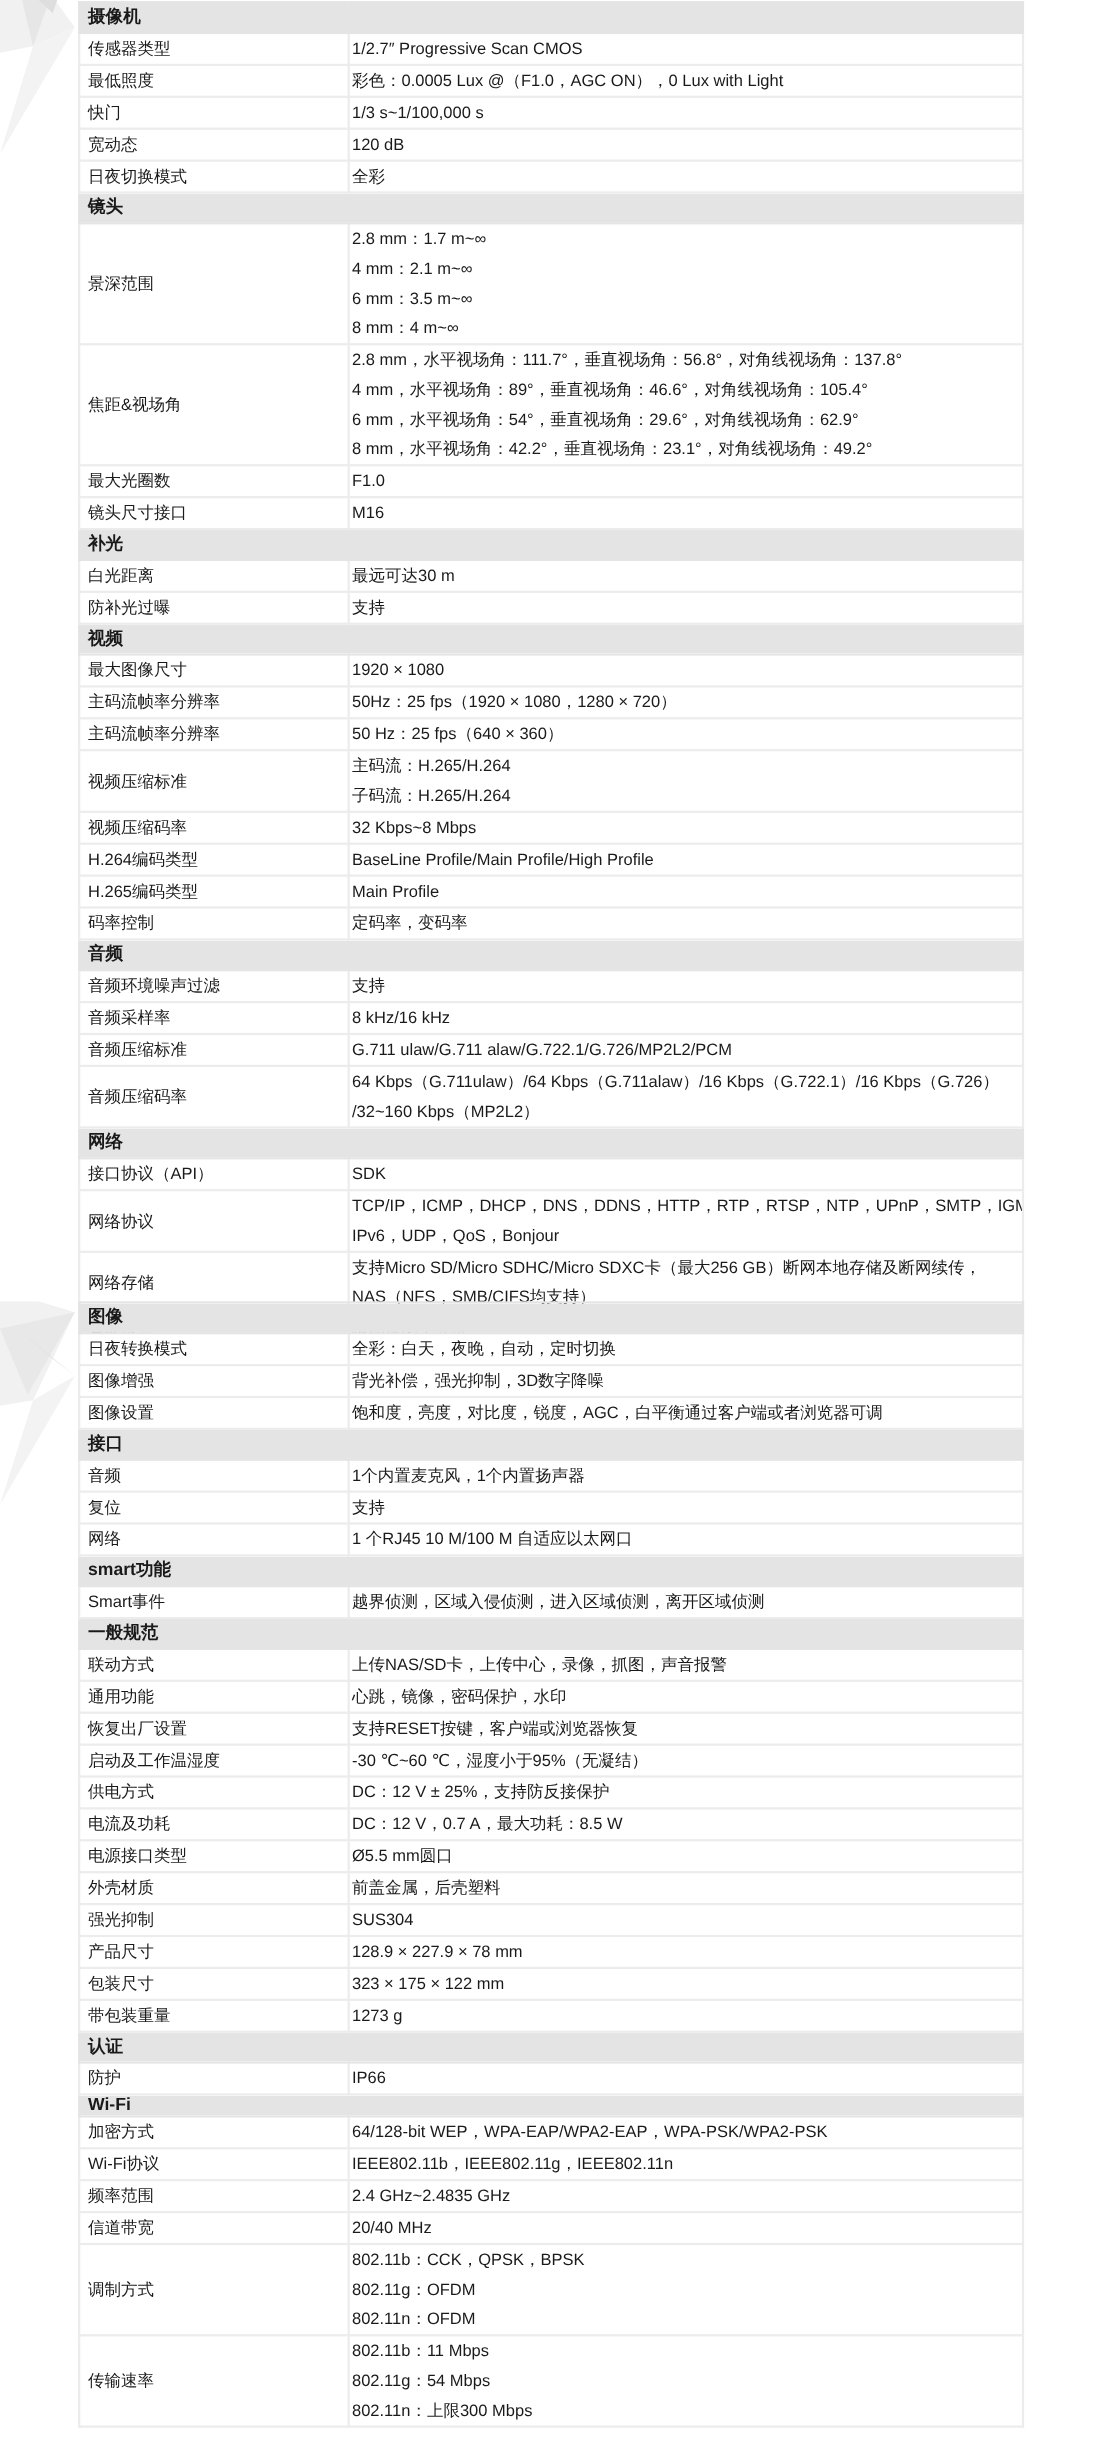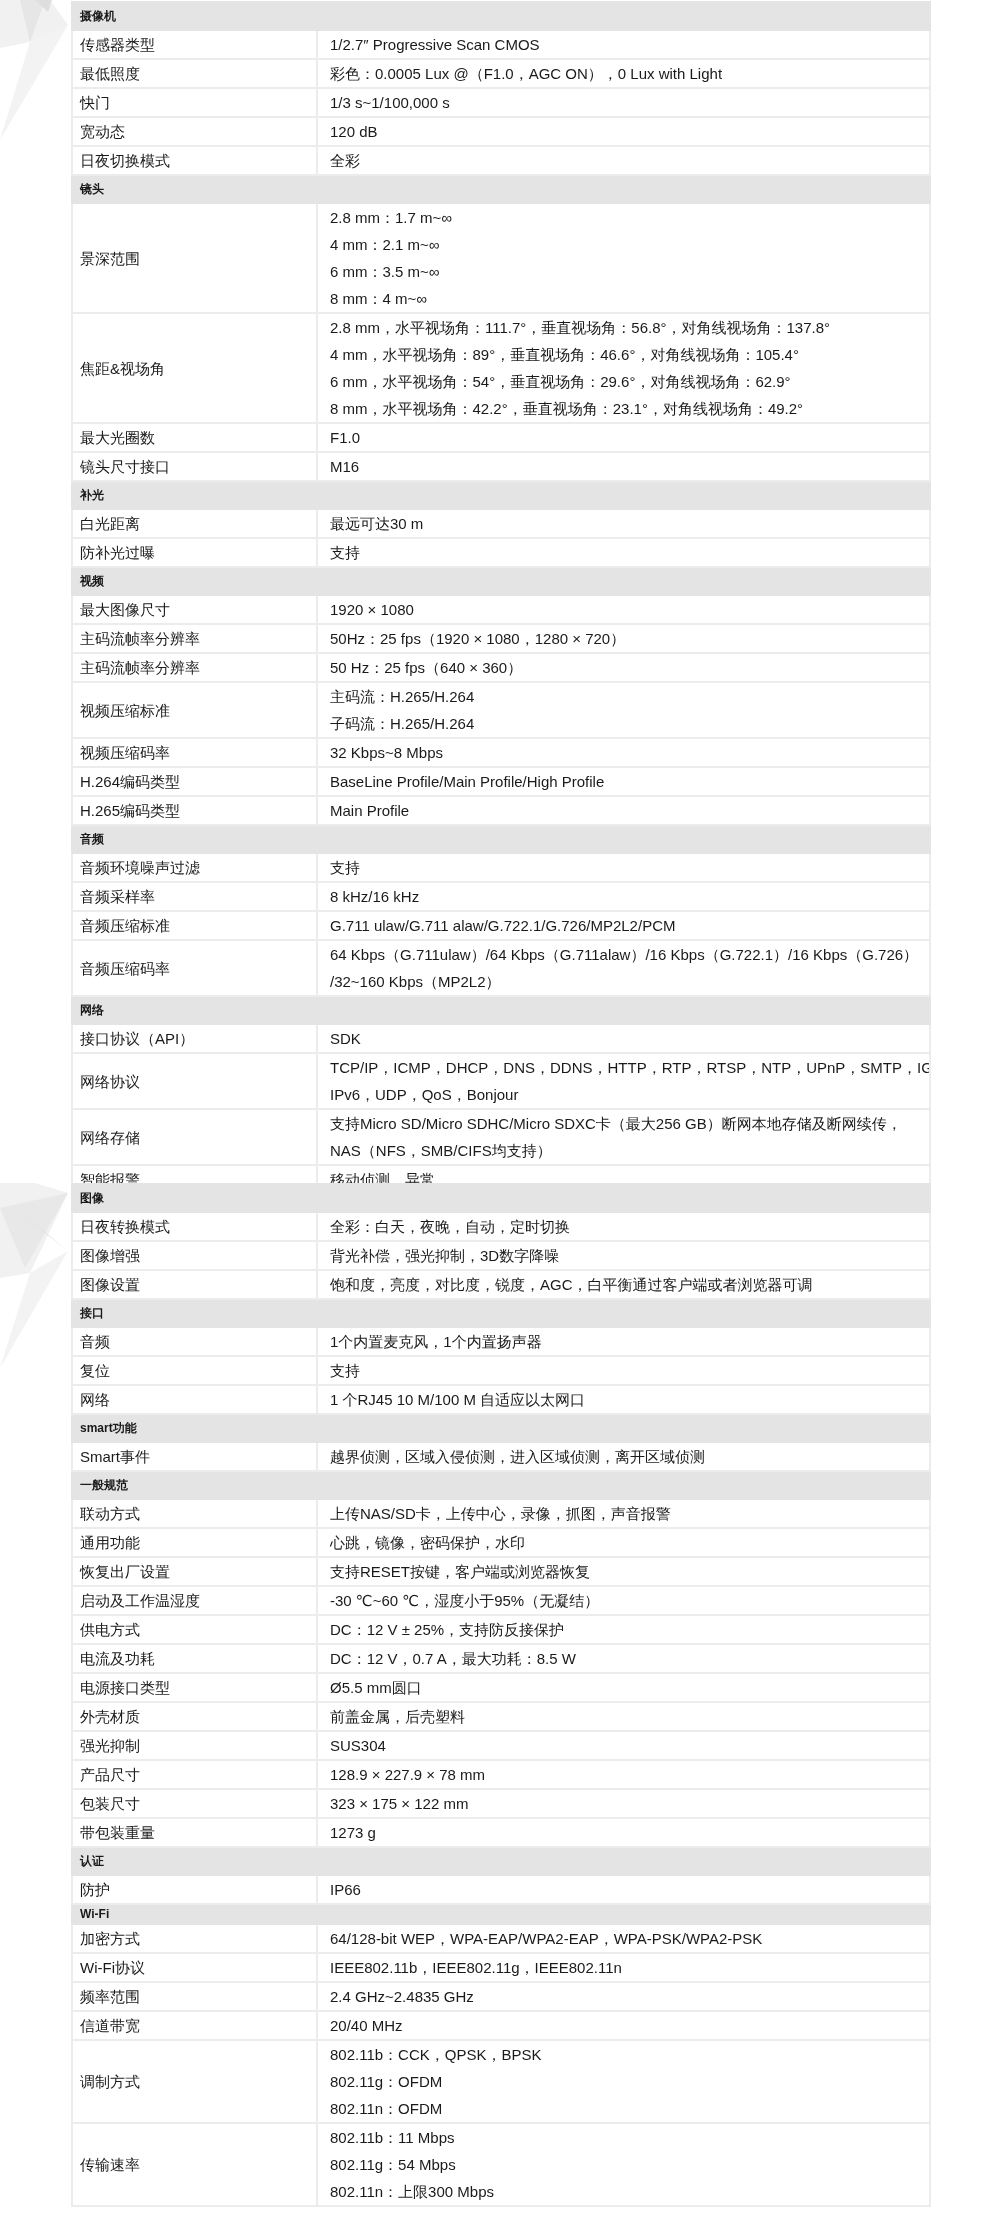--- a/index.html
+++ b/index.html
@@ -8,23 +8,23 @@
   .deco { position: absolute; left: 0; width: 75px; pointer-events: none; }
   .deco1 { top: 0; height: 150px; }
   .deco2 { top: 1183px; height: 190px; }
   .sheet { position: absolute; left: 71px; width: 858px; }
   .sheet1 { top: 1px; }
   .sheet2 { top: 1183px; }
   table { border-collapse: collapse; width: 858px; table-layout: fixed; }
   col.c1 { width: 245px; } col.c2 { width: 613px; }
   td { border: 2px solid #ececec; padding: 0 8px 0 7px; font-size: 15px; line-height: 27px;
        vertical-align: middle; white-space: nowrap; overflow: hidden; }
-  td.val { padding-left: 12px; }
+  td.val { padding-left: 2px; }
   td .ln { display: block; height: 27px; line-height: 27px; }
-  tr.sec td { background: #e4e4e4; font-weight: bold; font-size: 12px; height: 26px; line-height: 26px; border-color: #e4e4e4; }
+  tr.sec td { background: #e4e4e4; font-weight: bold; font-size: 16px; height: 26px; line-height: 26px; border-color: #e4e4e4; }
   tr.sec.short td { height: 18px; line-height: 18px; }
   tr.row td { background: #ffffff; height: 23px; }
   .lbl { color: #1a1a1a; margin-top: 19px; }
 </style>
 </head>
 <body>
 
 <svg class="deco deco1" viewBox="0 0 75 150">
   <polygon points="0,0 50,0 68,25 30,42 0,48" fill="#f1f1f1"></polygon>
   <polygon points="20,0 45,0 30,42" fill="#e6e6e6"></polygon>
@@ -165,20 +165,26 @@
           <td class="val">
             <span class="ln">BaseLine Profile/Main Profile/High Profile</span>
           </td>
         </tr>
         <tr class="row">
           <td class="lbl">H.265编码类型</td>
           <td class="val">
             <span class="ln">Main Profile</span>
           </td>
         </tr>
+        <tr class="row">
+          <td class="lbl">码率控制</td>
+          <td class="val">
+            <span class="ln">定码率，变码率</span>
+          </td>
+        </tr>
         <tr class="sec">
           <td colspan="2">音频</td>
         </tr>
         <tr class="row">
           <td class="lbl">音频环境噪声过滤</td>
           <td class="val">
             <span class="ln">支持</span>
           </td>
         </tr>
         <tr class="row">

